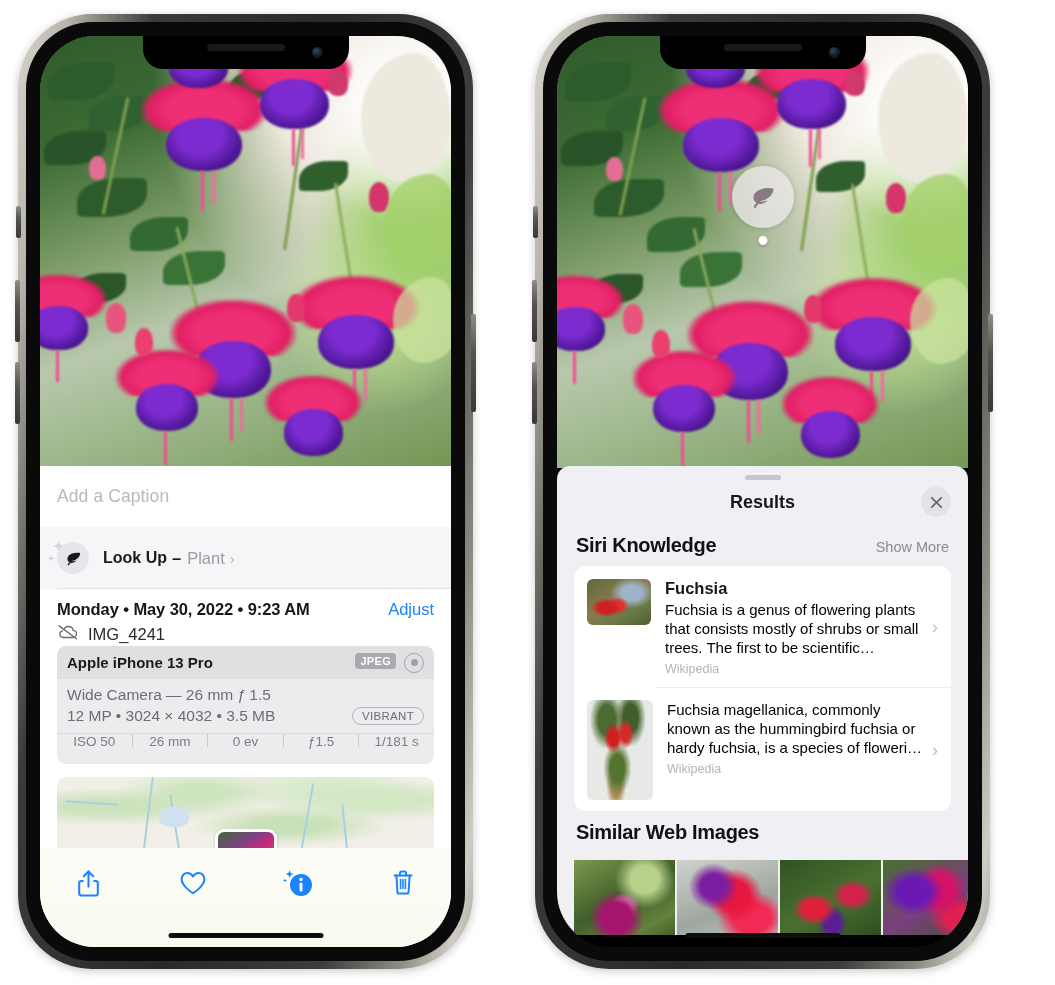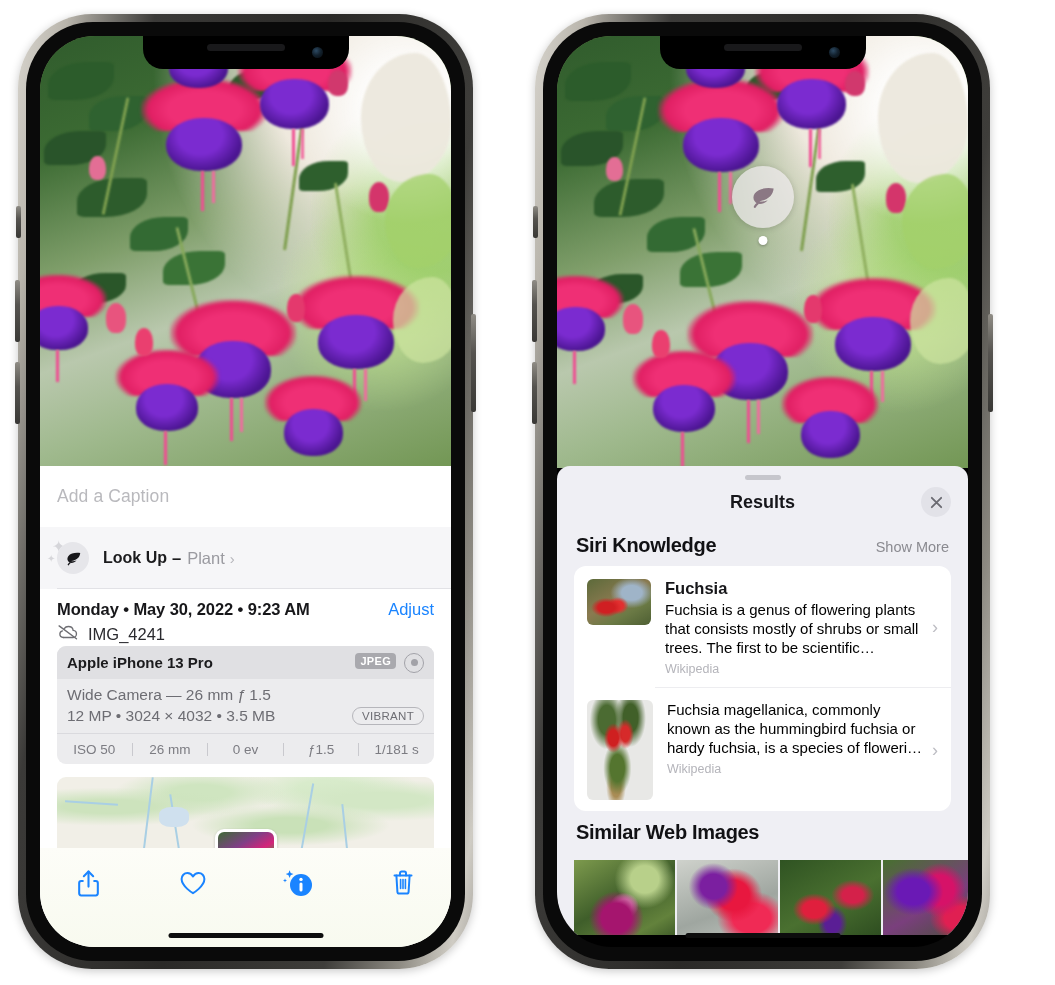--- a/index.html
+++ b/index.html
@@ -79,21 +79,21 @@
   .cam-model{font-size:15px;font-weight:700;color:#1b1b1d;}
   .cam-head-right{display:flex;align-items:flex-start;gap:8px;}
   .jpeg{font-size:11px;font-weight:700;color:#fff;background:#a9a9ae;border-radius:4px;padding:2px 5px;letter-spacing:.3px;}
   .raw-ring{width:18px;height:18px;border-radius:50%;border:1.4px solid #a2a2a8;display:flex;align-items:center;justify-content:center;}
   .raw-ring i{display:block;width:7px;height:7px;border-radius:50%;background:#a2a2a8;}
   .cam-body{padding:7px 10px 8px;}
   .cam-l1{font-size:15.5px;color:#6d6d73;}
   .cam-l2{display:flex;align-items:center;justify-content:space-between;margin-top:3px;}
   .cam-l2 span.t{font-size:15.5px;color:#6d6d73;}
   .vibrant{font-size:11.5px;color:#6d6d73;border:1.2px solid #b6b6bb;border-radius:10px;padding:2px 9px;letter-spacing:.3px;}
-  .exif{display:flex;align-items:center;height:30px;border-top:1px solid #dadade;font-size:13.5px;color:#7c7c82;}
+  .exif{display:flex;height:30px;border-top:1px solid #dadade;font-size:13.5px;color:#7c7c82;}
   .exif .c{flex:1;text-align:center;}
   .exif .sep{width:1px;height:13px;background:#c9c9ce;}
 
   .map{margin:13px 17px 0;height:78px;border-radius:9px 9px 0 0;overflow:hidden;position:relative;
       background:
        radial-gradient(ellipse at 14% 38%, #cde3bd 0 10%, rgba(205,227,189,0) 28%),
        radial-gradient(ellipse at 38% 20%, #cfe5c0 0 9%, rgba(207,229,192,0) 26%),
        radial-gradient(ellipse at 62% 62%, #c9e1b8 0 11%, rgba(201,225,184,0) 30%),
        radial-gradient(ellipse at 86% 30%, #d3e7c5 0 10%, rgba(211,231,197,0) 27%),
        radial-gradient(ellipse at 72% 14%, #d8ebcb 0 8%, rgba(216,235,203,0) 24%),

